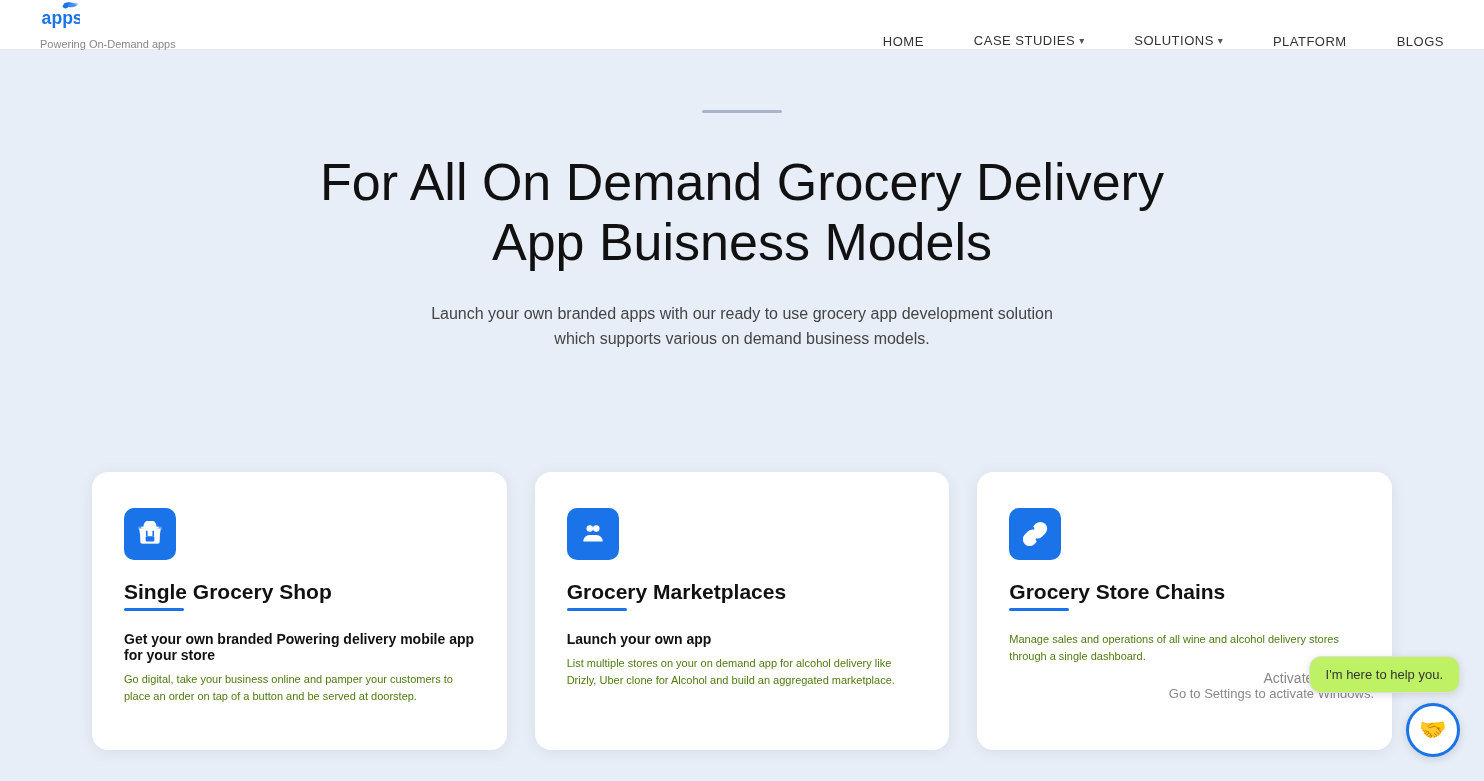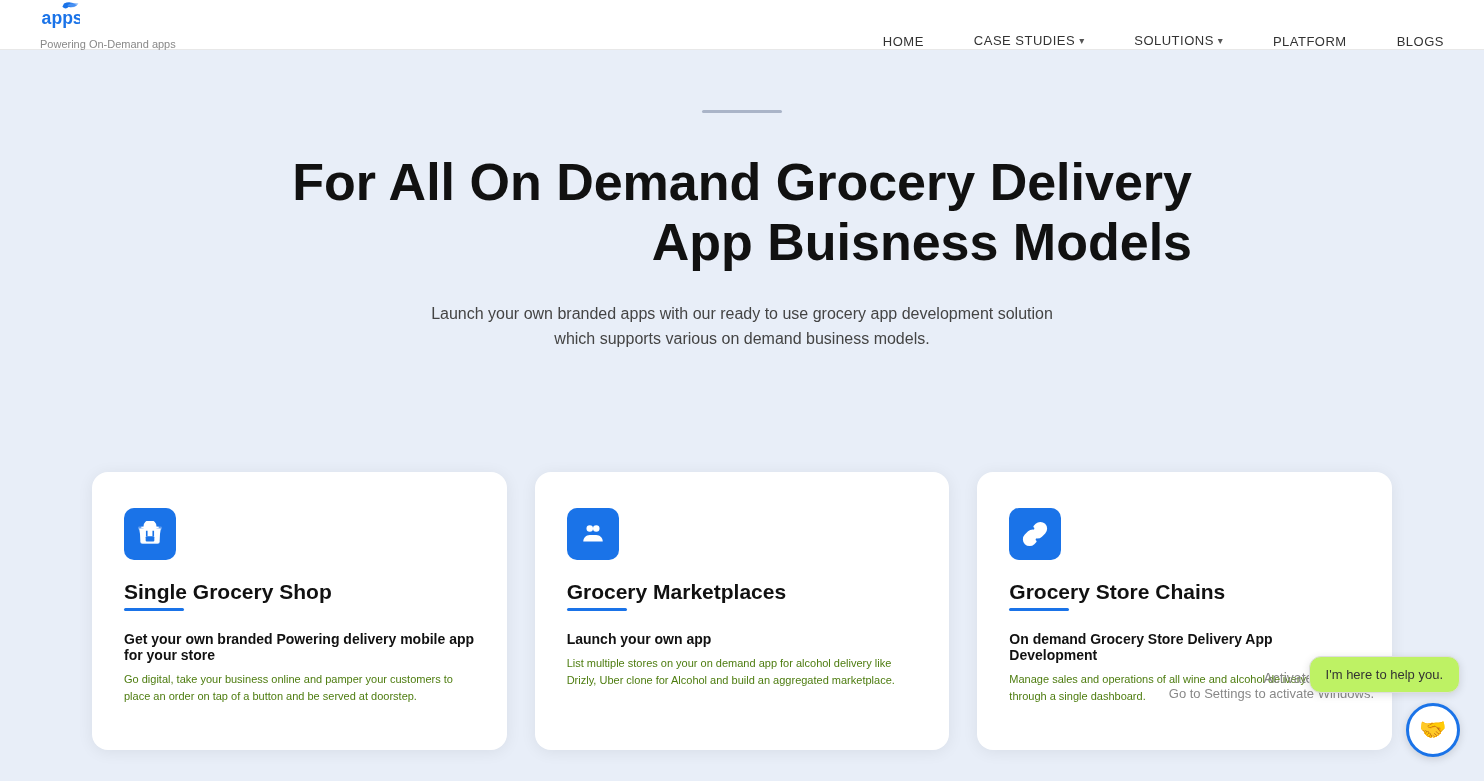--- a/index.html
+++ b/index.html
@@ -79,26 +79,25 @@
     }
     .hero-divider {
       width: 80px;
       height: 3px;
       background: #aab4c8;
       margin: 0 auto 40px;
       border-radius: 2px;
     }
     .hero-title {
       font-size: 52px;
-      font-weight: 700;
+      font-weight: 400;
       color: #111;
       line-height: 1.15;
       max-width: 900px;
       margin: 0 auto 28px;
-      text-align: right;
     }
     .hero-subtitle {
       font-size: 16px;
       color: #444;
       max-width: 660px;
       margin: 0 auto;
       line-height: 1.6;
     }
 
     
@@ -295,21 +294,20 @@
 
     <div class="card">
       <div class="card-icon-box">
         <svg viewBox="0 0 24 24" xmlns="http://www.w3.org/2000/svg" fill="none" stroke="white" stroke-width="2.5" stroke-linecap="round" stroke-linejoin="round">
           <path d="M10 13a5 5 0 0 0 7.54.54l3-3a5 5 0 0 0-7.07-7.07l-1.72 1.71"></path>
           <path d="M14 11a5 5 0 0 0-7.54-.54l-3 3a5 5 0 0 0 7.07 7.07l1.71-1.71"></path>
         </svg>
       </div>
       <h2 class="card-title">Grocery Store Chains</h2>
       <div class="card-underline"></div>
-      <p class="card-body-bold">On demand Grocery Store Delivery App Development</p>
       <p class="card-body-text">Manage sales and operations of all wine and alcohol delivery stores through a single dashboard.</p>
     </div>
 
   </div>
 </section>
 
 <div class="activate-windows">
   <div>Activate Windows</div>
   <div>Go to Settings to activate Windows.</div>
 </div>

